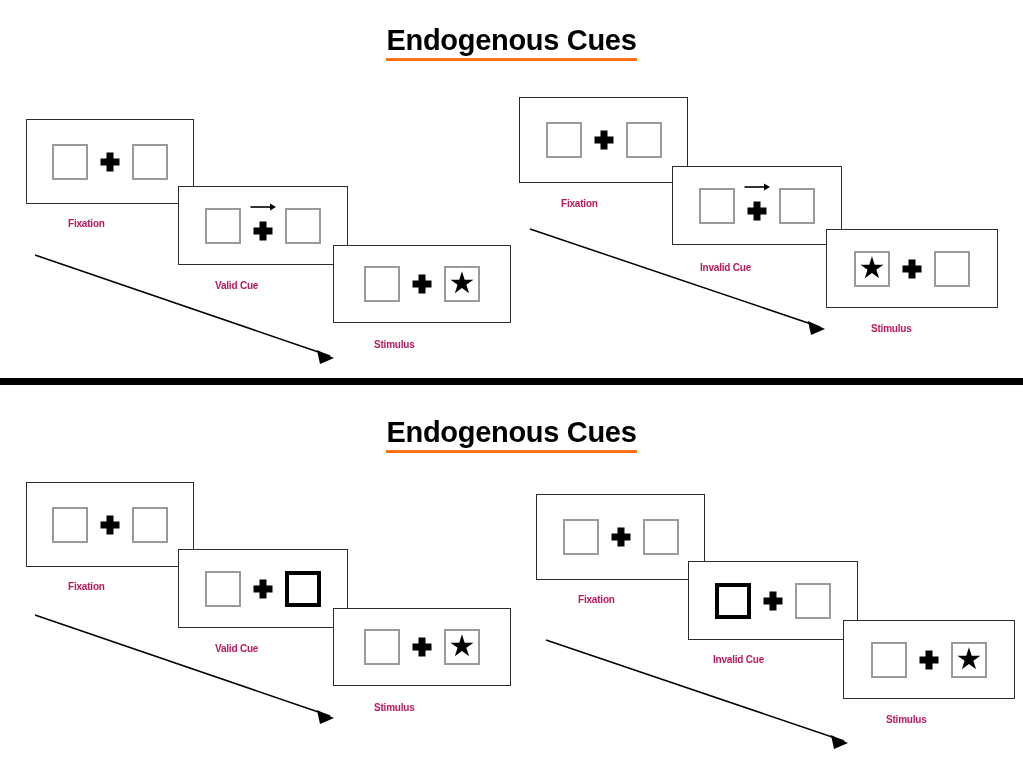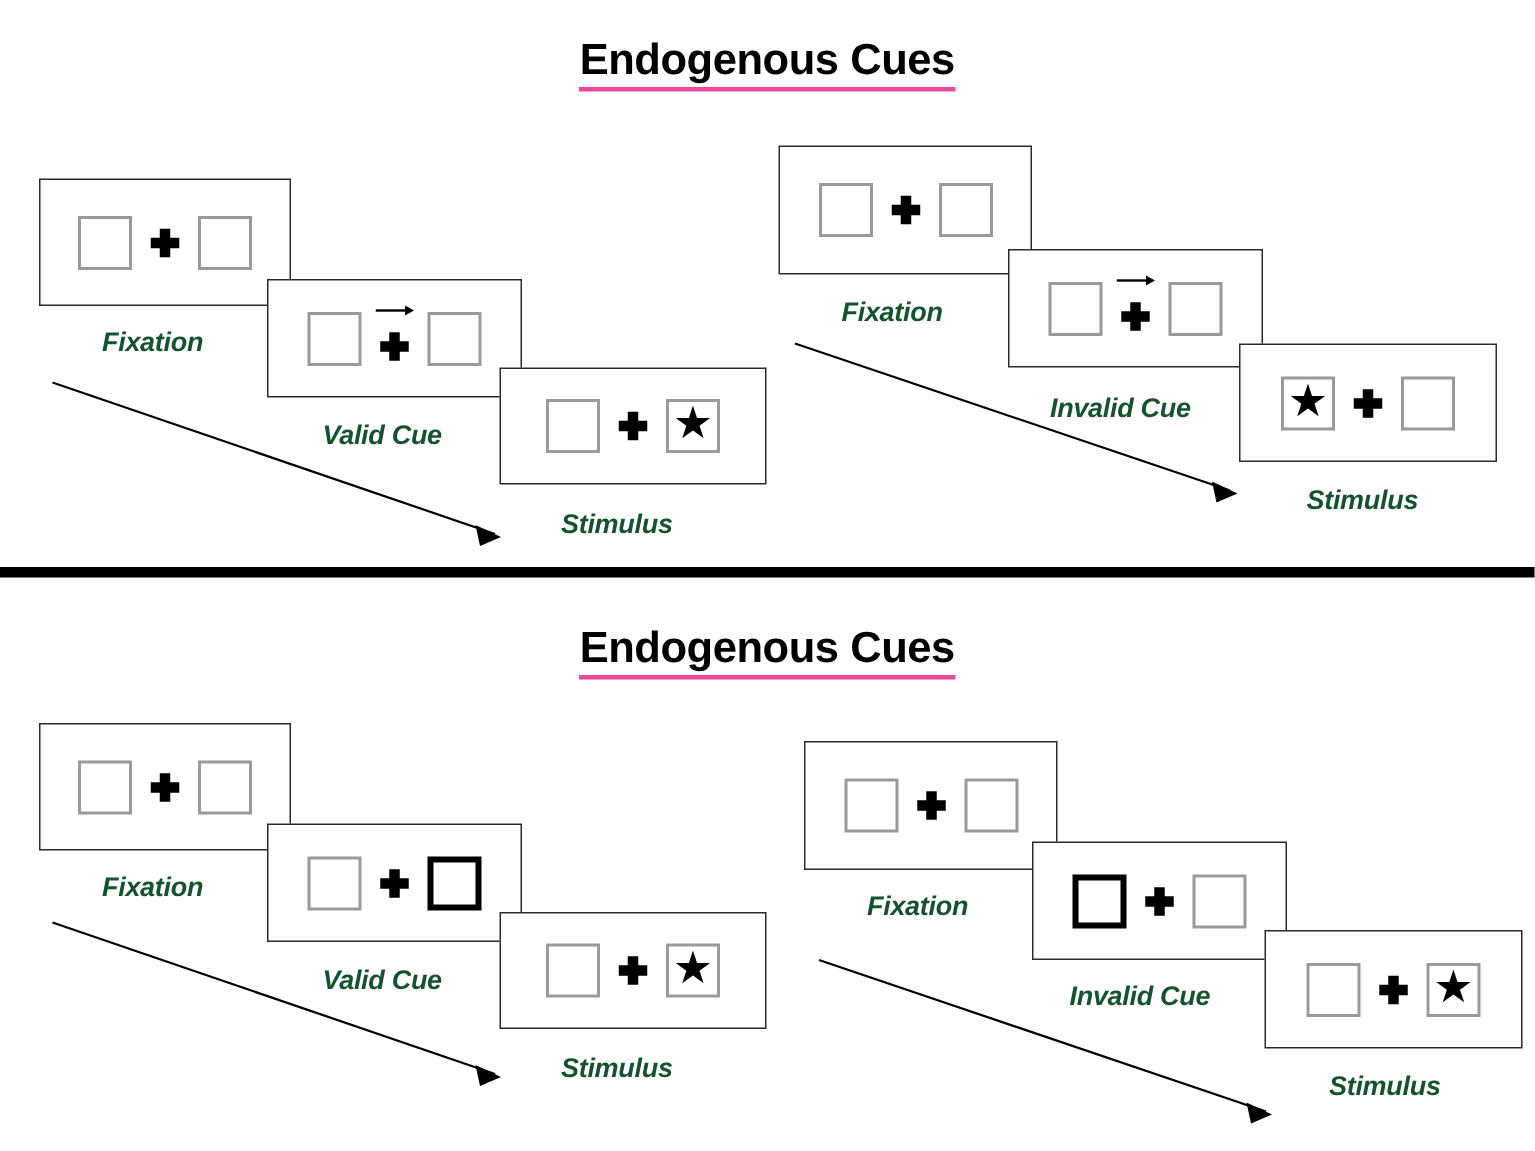--- a/index.html
+++ b/index.html
@@ -22,21 +22,21 @@
     left: 0;
     width: 1023px;
     text-align: center;
     font-weight: bold;
     font-size: 29px;
     letter-spacing: -0.3px;
     line-height: 1;
     color: #000000;
   }
   .section-title span {
-    border-bottom: 3px solid #ec4899;
+    border-bottom: 3px solid #f97316;
     padding-bottom: 3px;
     display: inline-block;
   }
 
   
   .divider {
     position: absolute;
     left: 0;
     width: 1023px;
     height: 7px;
@@ -122,25 +122,24 @@
     top: -2px;
     transform: translateX(-50%);
     width: 26px;
     height: 10px;
   }
 
   
   .caption {
     position: absolute;
     font-weight: bold;
-    font-size: 18px;
+    font-size: 10px;
     letter-spacing: -0.2px;
     white-space: nowrap;
-    color: #14532d;
-    font-style: italic;
+    color: #be185d;
   }
 
   
   .flow-arrow {
     position: absolute;
     overflow: visible;
   }
 </style>
 </head>
 <body>

